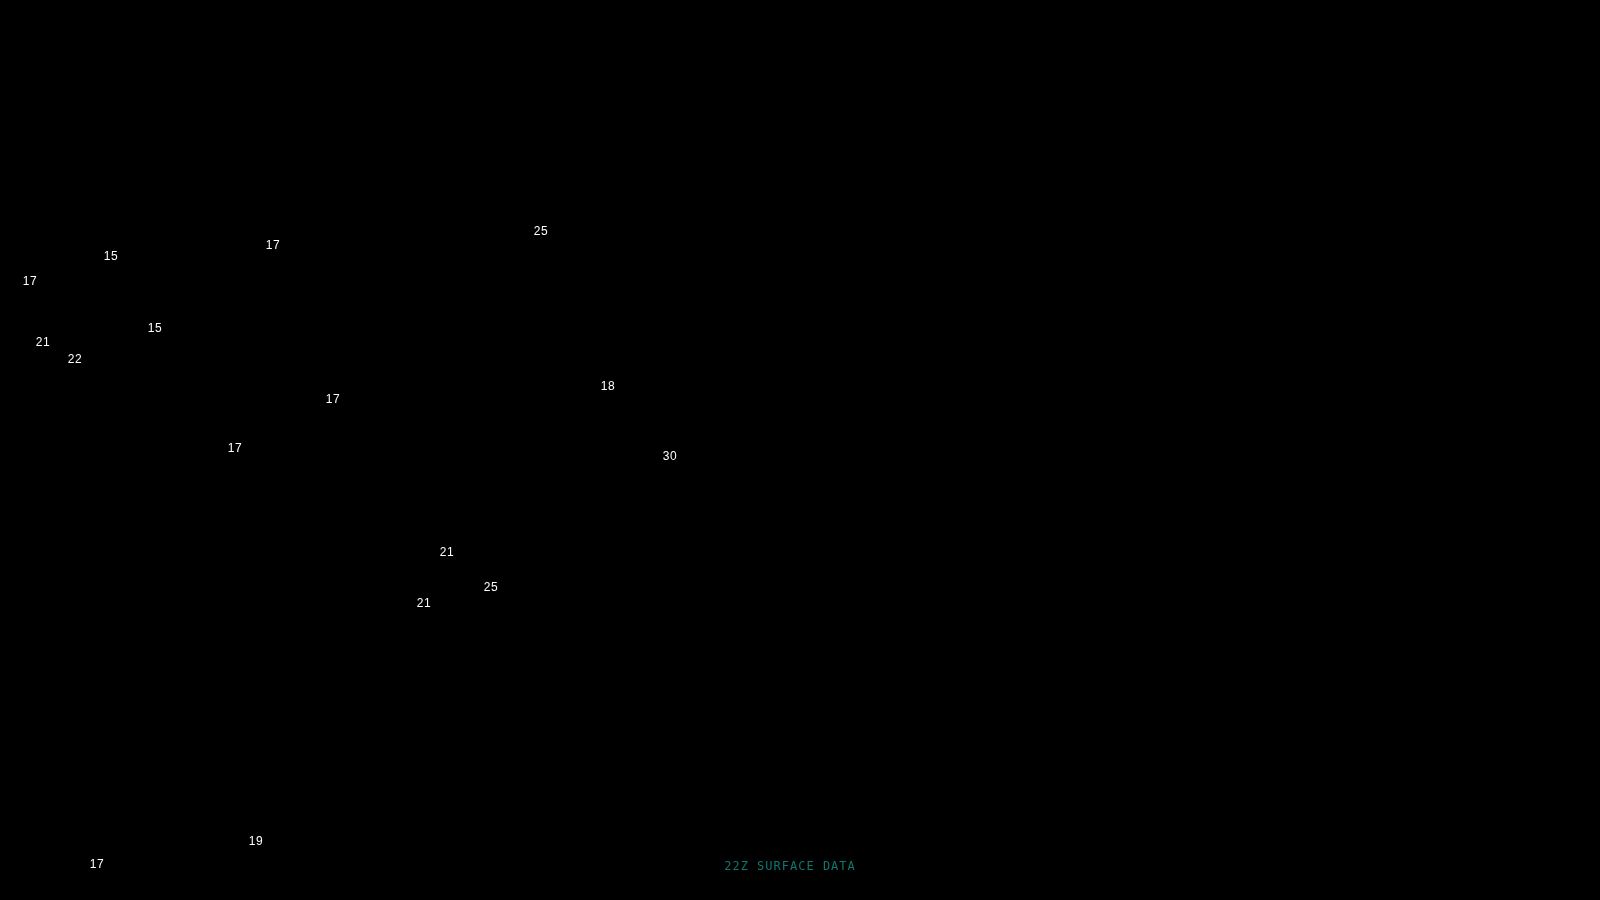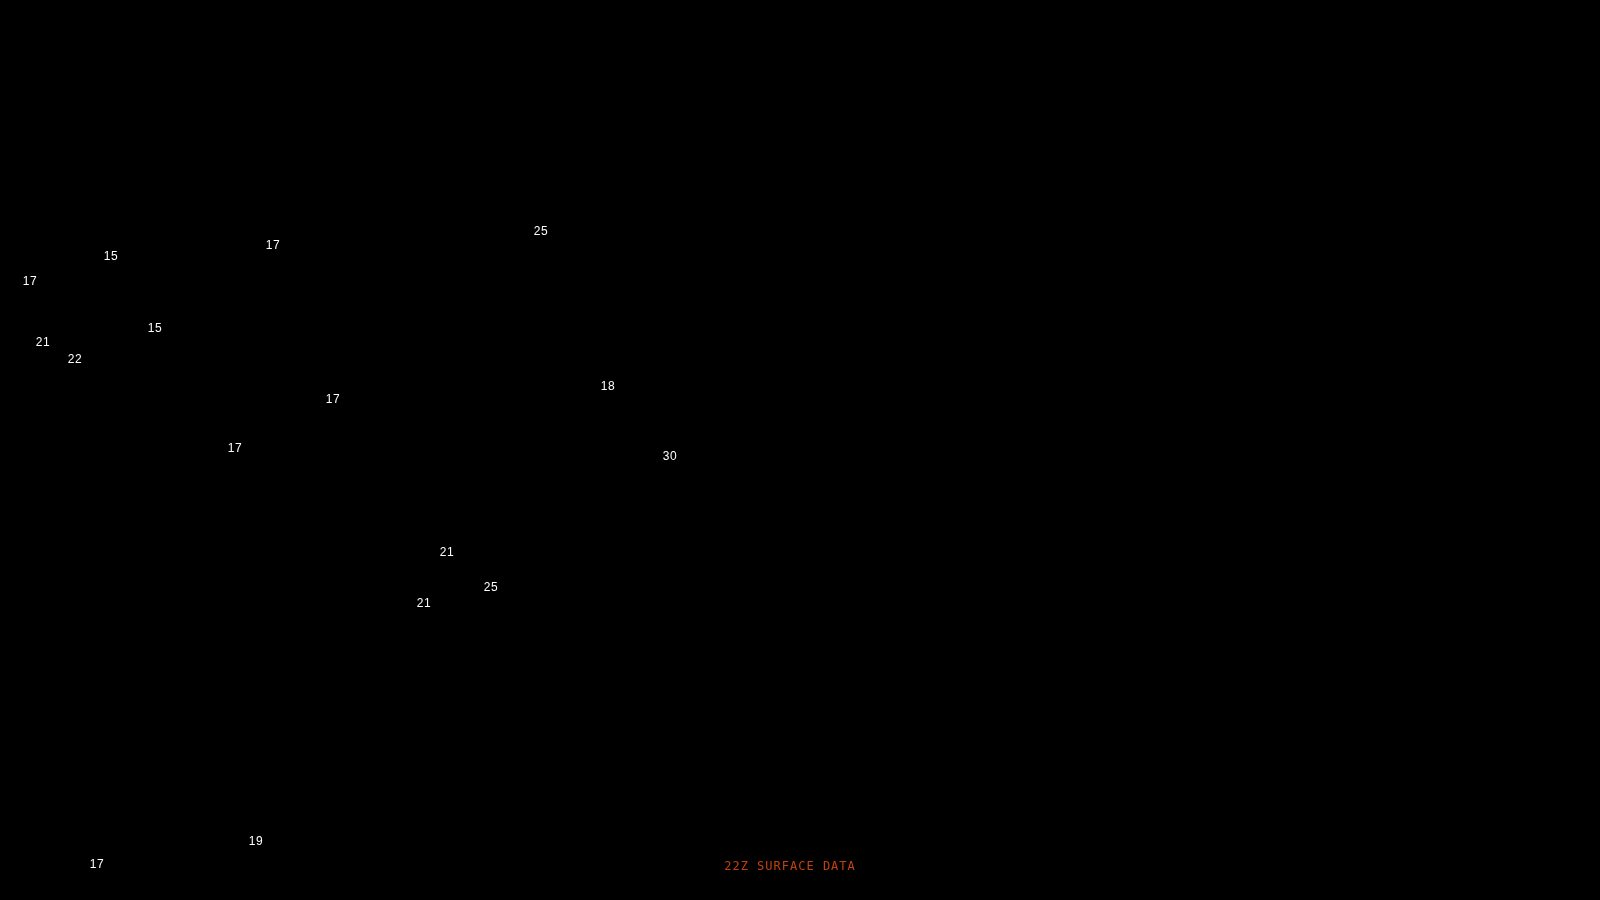--- a/index.html
+++ b/index.html
@@ -19,21 +19,21 @@
     color: #ffffff;
     font-family: Liberation Sans, sans-serif;
     font-size: 12px;
     line-height: 12px;
     letter-spacing: 0.5px;
     white-space: nowrap;
     transform: translate(-50%, -50%);
   }
   .footer-label {
     position: absolute;
-    color: #c2410c;
+    color: #0f766e;
     font-family: "DejaVu Sans Mono", monospace;
     font-size: 12px;
     line-height: 12px;
     letter-spacing: 1px;
     white-space: nowrap;
     transform: translate(-50%, -50%);
   }
 </style>
 </head>
 <body>

